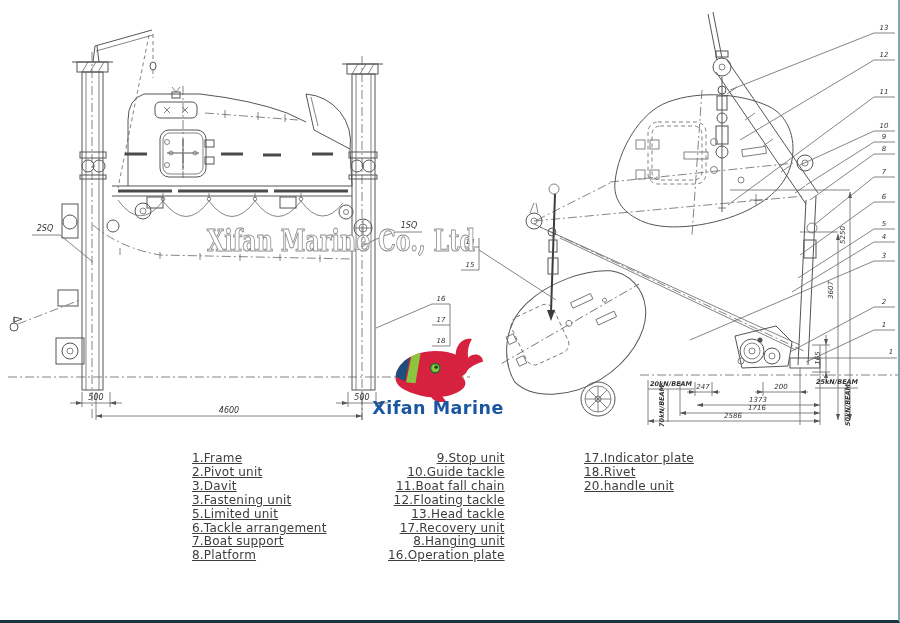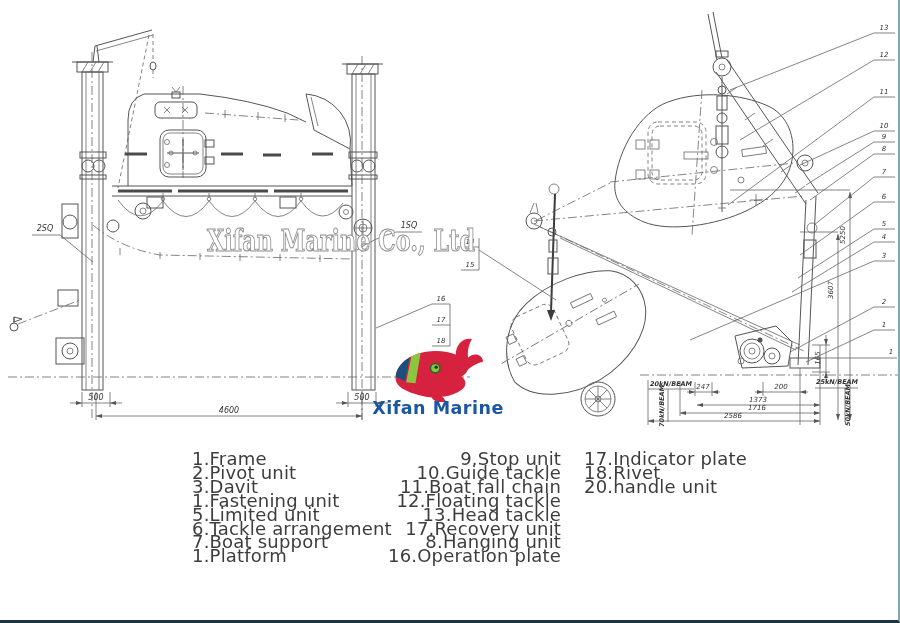--- a/index.html
+++ b/index.html
@@ -16,21 +16,21 @@
   .dsh{stroke:#666;stroke-width:.8;fill:none;stroke-dasharray:4 3;}
   .slat{stroke:#4a4a4a;stroke-width:3;fill:none;}
   .lbl{font:italic 8px "DejaVu Sans",sans-serif;fill:#333;}
   .lbl7{font:italic 7px "DejaVu Sans",sans-serif;fill:#333;}
   .lblk{font:italic bold 6.5px "DejaVu Sans",sans-serif;fill:#333;}
   .mid{text-anchor:middle;}
   .wm{font:bold 30px "DejaVu Serif",serif;fill:#ffffff;stroke:#8f8f8f;stroke-width:1.05;text-anchor:middle;}
   .logotext{font:bold 17.5px "DejaVu Sans",sans-serif;fill:#1a57a0;text-anchor:middle;letter-spacing:.5px;}
   .parts-list{position:absolute;left:0;top:452px;width:100%;height:120px;}
   .parts-list ul{position:absolute;top:0;list-style:none;margin:0;padding:0;
-    font-size:18px;line-height:13.9px;color:#3d3d3d;letter-spacing:.2px;}
+    font-size:12px;line-height:13.9px;color:#3d3d3d;letter-spacing:.2px;text-decoration:underline;}
   .c1{left:192px;} .c2{left:388px;text-align:right;} .c3{left:584px;}
 </style>
 </head>
 <body>
 
 <div class="frame">
 <svg width="900" height="623" viewBox="0 0 900 623">
   <defs>
     <marker id="aR" viewBox="0 0 10 10" refX="9" refY="5" markerWidth="9" markerHeight="9">
           <path d="M0,2 L9,5 L0,8 Z" fill="#555"></path>
@@ -446,25 +446,25 @@
     </svg>
     <text class="logotext" x="438" y="414">Xifan Marine</text>
   </g>
 </svg>
 
 <div class="parts-list">
   <ul class="c1">
     <li>1.Frame</li>
     <li>2.Pivot unit</li>
     <li>3.Davit</li>
-    <li>1.Fastening unit</li>
+    <li>3.Fastening unit</li>
     <li>5.Limited unit</li>
     <li>6.Tackle arrangement</li>
     <li>7.Boat support</li>
-    <li>1.Platform</li>
+    <li>8.Platform</li>
   </ul>
   <ul class="c2">
     <li>9.Stop unit</li>
     <li>10.Guide tackle</li>
     <li>11.Boat fall chain</li>
     <li>12.Floating tackle</li>
     <li>13.Head tackle</li>
     <li>17.Recovery unit</li>
     <li>8.Hanging unit</li>
     <li>16.Operation plate</li>

